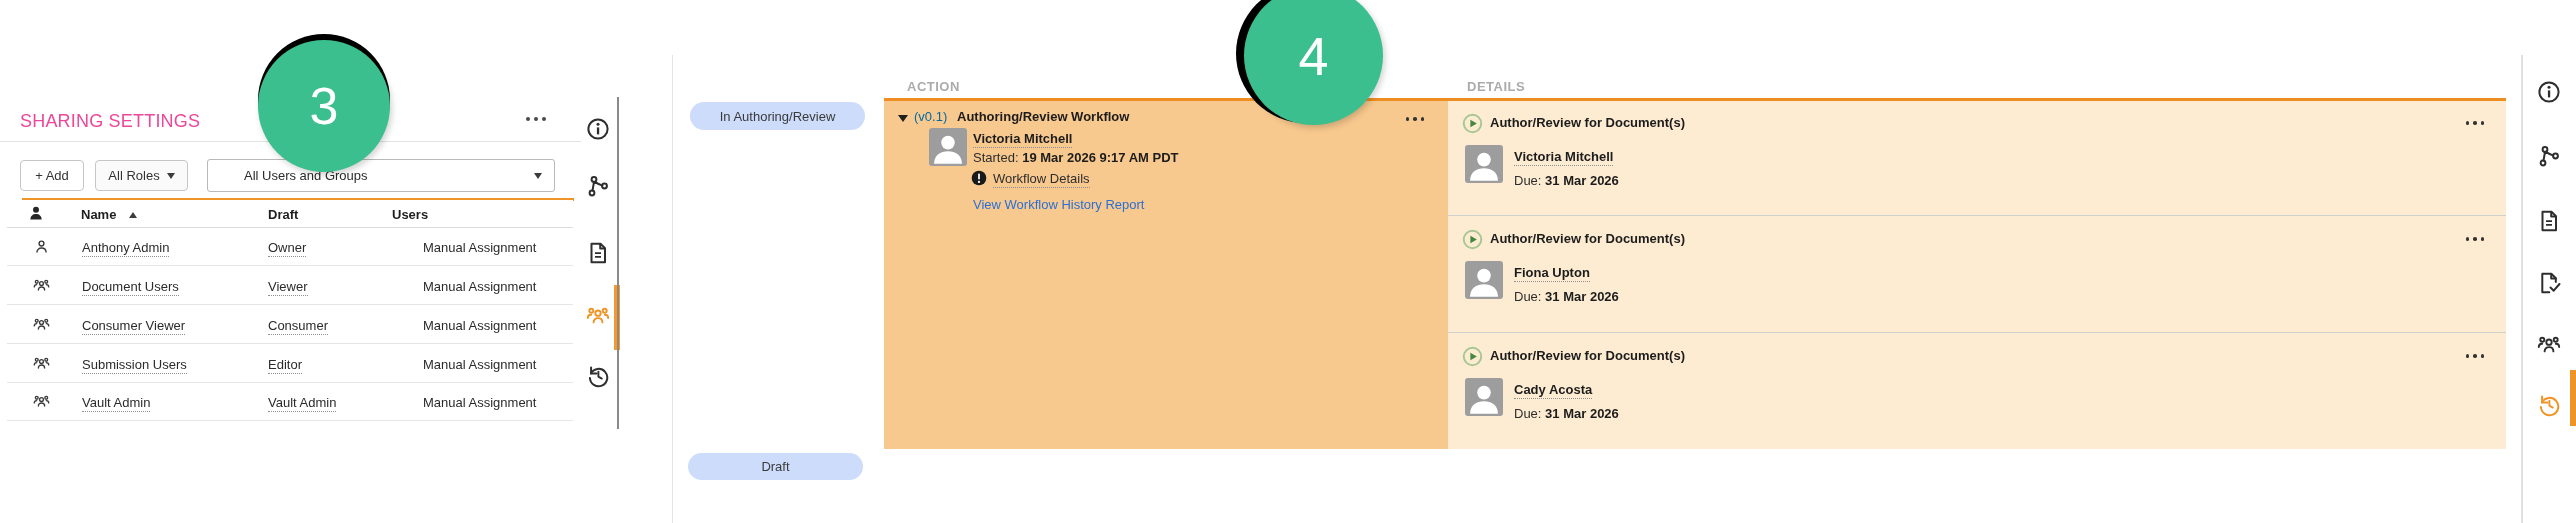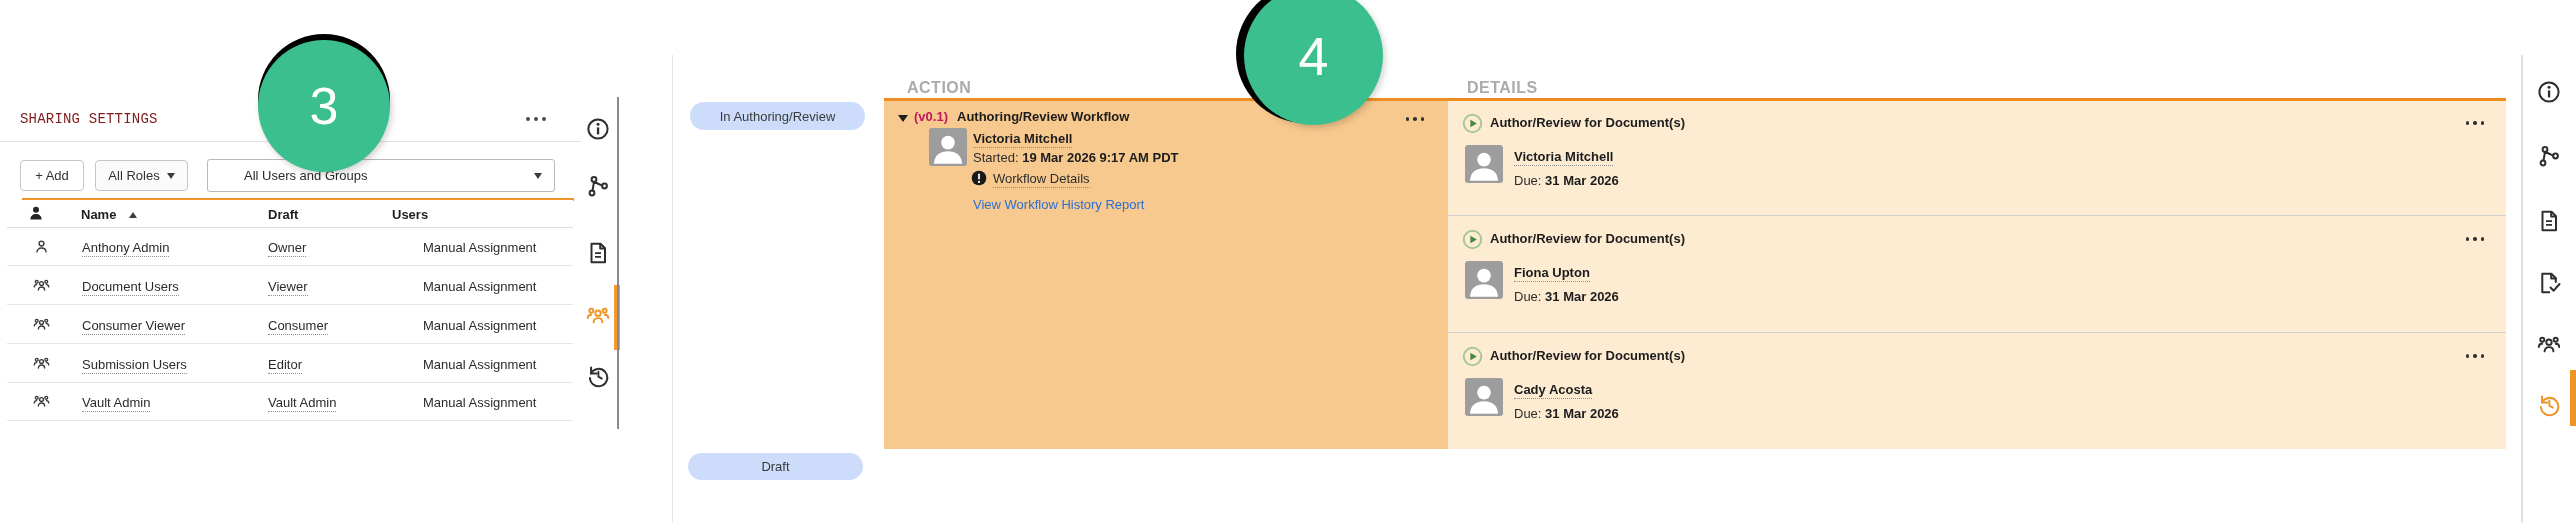--- a/index.html
+++ b/index.html
@@ -5,21 +5,21 @@
   * { margin:0; padding:0; box-sizing:border-box; }
   html,body { background:#fff; }
   .screen {
     position:relative; width:2576px; height:524px; overflow:hidden;
     font-family:"Liberation Sans","DejaVu Sans",sans-serif;
     font-size:13px; color:#2d2d2d; background:#fff;
   }
   .abs { position:absolute; }
 
   
-  .ss-title { left:20px; top:111px; font-size:14px; color:#7f1d1d; letter-spacing:0.2px;font-family:Liberation Mono, monospace; }
+  .ss-title { left:20px; top:111px; font-size:18px; color:#ec4899; letter-spacing:0.2px; }
   .ss-menu { left:515px; top:107px; width:42px; height:24px; display:flex; align-items:center; justify-content:center; gap:4px; cursor:pointer; }
   .dot { width:4px; height:4px; border-radius:50%; background:#4a4a4a; }
   .dot.sm { width:3.5px; height:3.5px; background:#333; }
   .ss-divider { left:0; top:141px; width:581px; height:1px; background:#e2e2e2; }
 
   .btn {
     position:absolute; height:31px; background:#fff; border:1px solid #c6c6c6;
     border-radius:4px; display:flex; align-items:center; justify-content:center;
     gap:7px; font-size:13px; color:#333; cursor:pointer;
   }
@@ -50,37 +50,37 @@
   .rail-btn { position:absolute; width:24px; height:24px; color:#2e2e2e; cursor:pointer; }
   .rail-btn svg { width:100%; height:100%; }
   .active-orange { color:#EF9426 !important; }
   .lrail-divider { left:617px; top:97px; width:2px; height:332px; background:#8a8a8a; }
   .lrail-bar { left:614px; top:285px; width:6px; height:65px; background:#F5992E; }
   .rpanel-border { left:672px; top:55px; width:1px; height:469px; background:#e4e4e4; }
   .rrail-divider { left:2521px; top:55px; width:2px; height:469px; background:#e0e0e0; }
   .rrail-bar { left:2570px; top:370px; width:6px; height:56px; background:#EF9426; }
 
   
-  .col-head { position:absolute; top:79px; font-size:16px; font-weight:bold; color:#ababab; letter-spacing:0.5px; }
+  .col-head { position:absolute; top:79px; font-size:13px; font-weight:bold; color:#ababab; letter-spacing:0.5px; }
   .tl-topborder { left:884px; top:98px; width:1622px; height:3px; background:#EE8E22; }
   .state-pill {
     position:absolute; width:175px; height:28px; border-radius:14px; background:#CCDCFA;
     display:flex; align-items:center; justify-content:center; color:#3a3a3a; font-size:13px; cursor:pointer;
   }
   .pill-review { left:690px; top:102px; }
   .pill-draft { left:688px; top:453px; height:27px; }
 
   .action-cell { left:884px; top:101px; width:564px; height:348px; background:#F8C98E; }
   .details-col { left:1448px; top:101px; width:1058px; height:348px; background:#FDECD2; }
   .task-card { position:absolute; left:0; width:100%; }
   .task-card.b { border-bottom:1px solid #cfcfcf; }
 
   .collapse-caret { position:absolute; left:14px; top:14px; width:0; height:0;
     border-left:5.5px solid transparent; border-right:5.5px solid transparent; border-top:7px solid #1f1f1f; cursor:pointer; }
-  .ver { color:#be185d; font-weight:bold; }
+  .ver { color:#0369a1; font-weight:normal; }
   .wf-title { position:absolute; left:73px; top:8px; font-weight:bold; color:#1c1c1c; }
   .avatar { position:absolute; width:38px; height:38px; background:#9d9d9d; border-radius:3px; overflow:hidden; }
   .avatar svg { width:100%; height:100%; }
   .bold-name { font-weight:bold; color:#1c1c1c; }
   .link { color:#2A6FD6; cursor:pointer; }
   .excl { position:absolute; width:16px; height:16px; }
   .h-dots { position:absolute; display:flex; gap:4px; align-items:center; cursor:pointer; }
 
   .play { position:absolute; left:14px; top:12px; width:21px; height:21px; }
   .task-title { position:absolute; left:42px; top:14px; font-weight:bold; color:#1c1c1c; }

